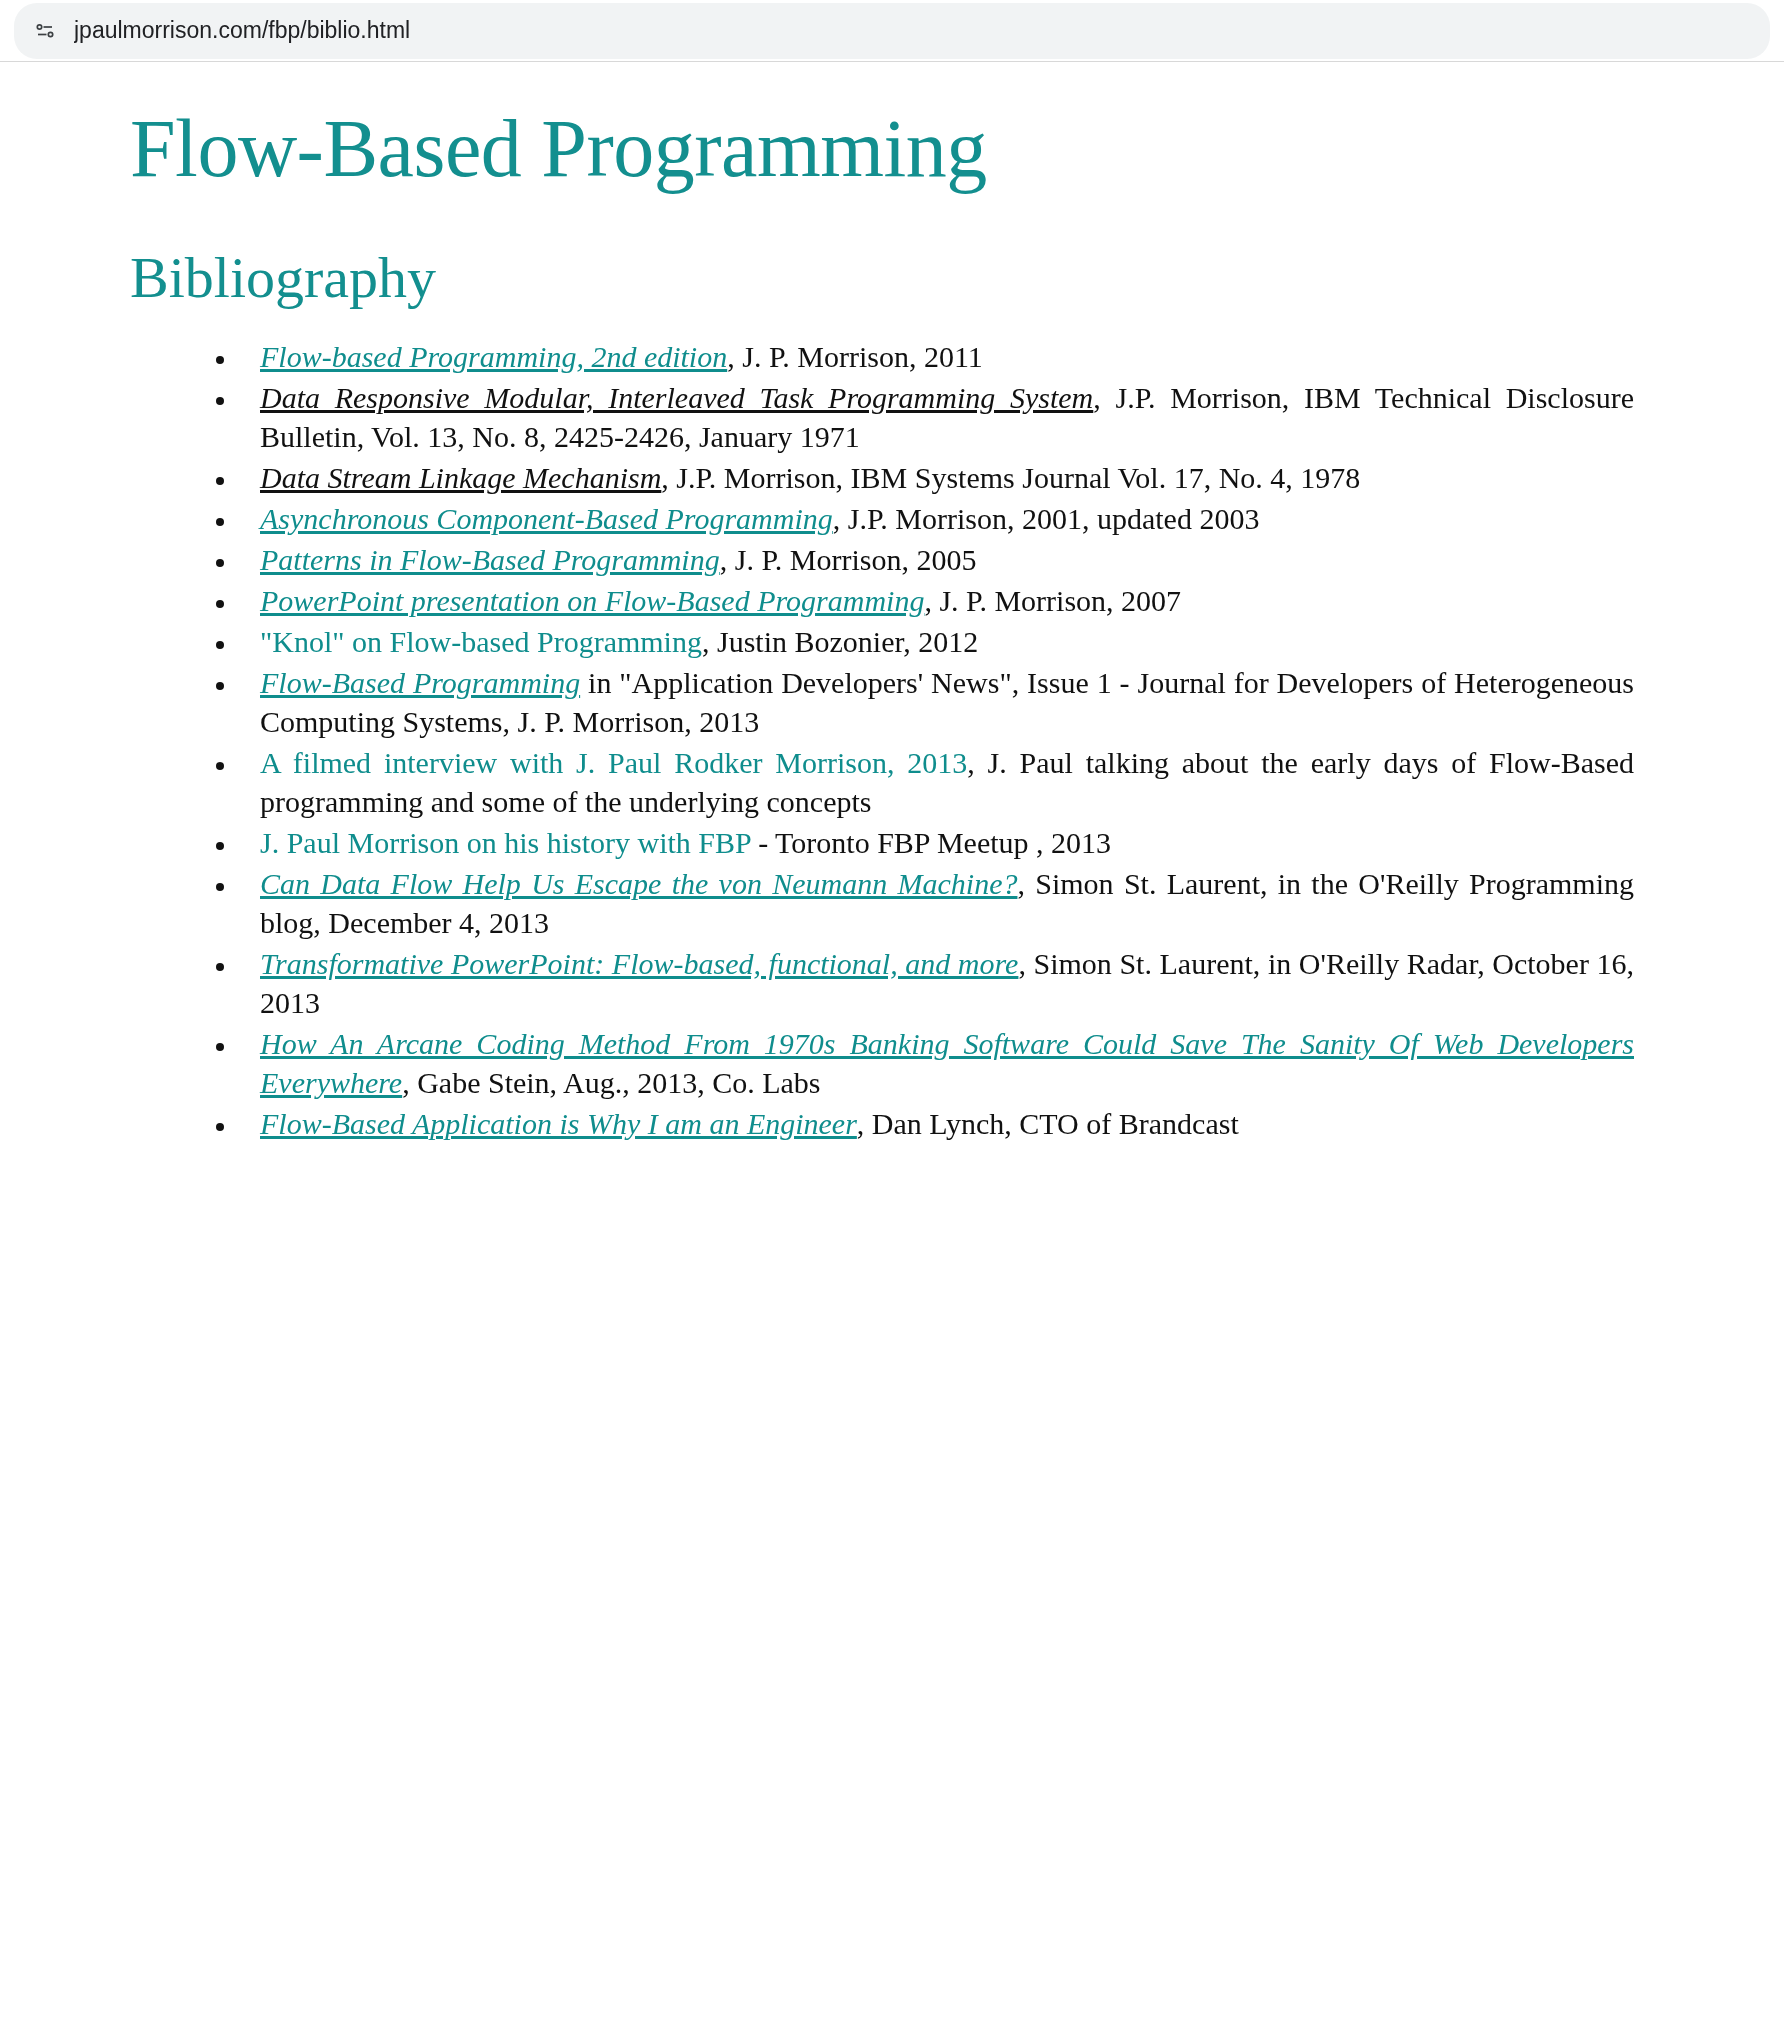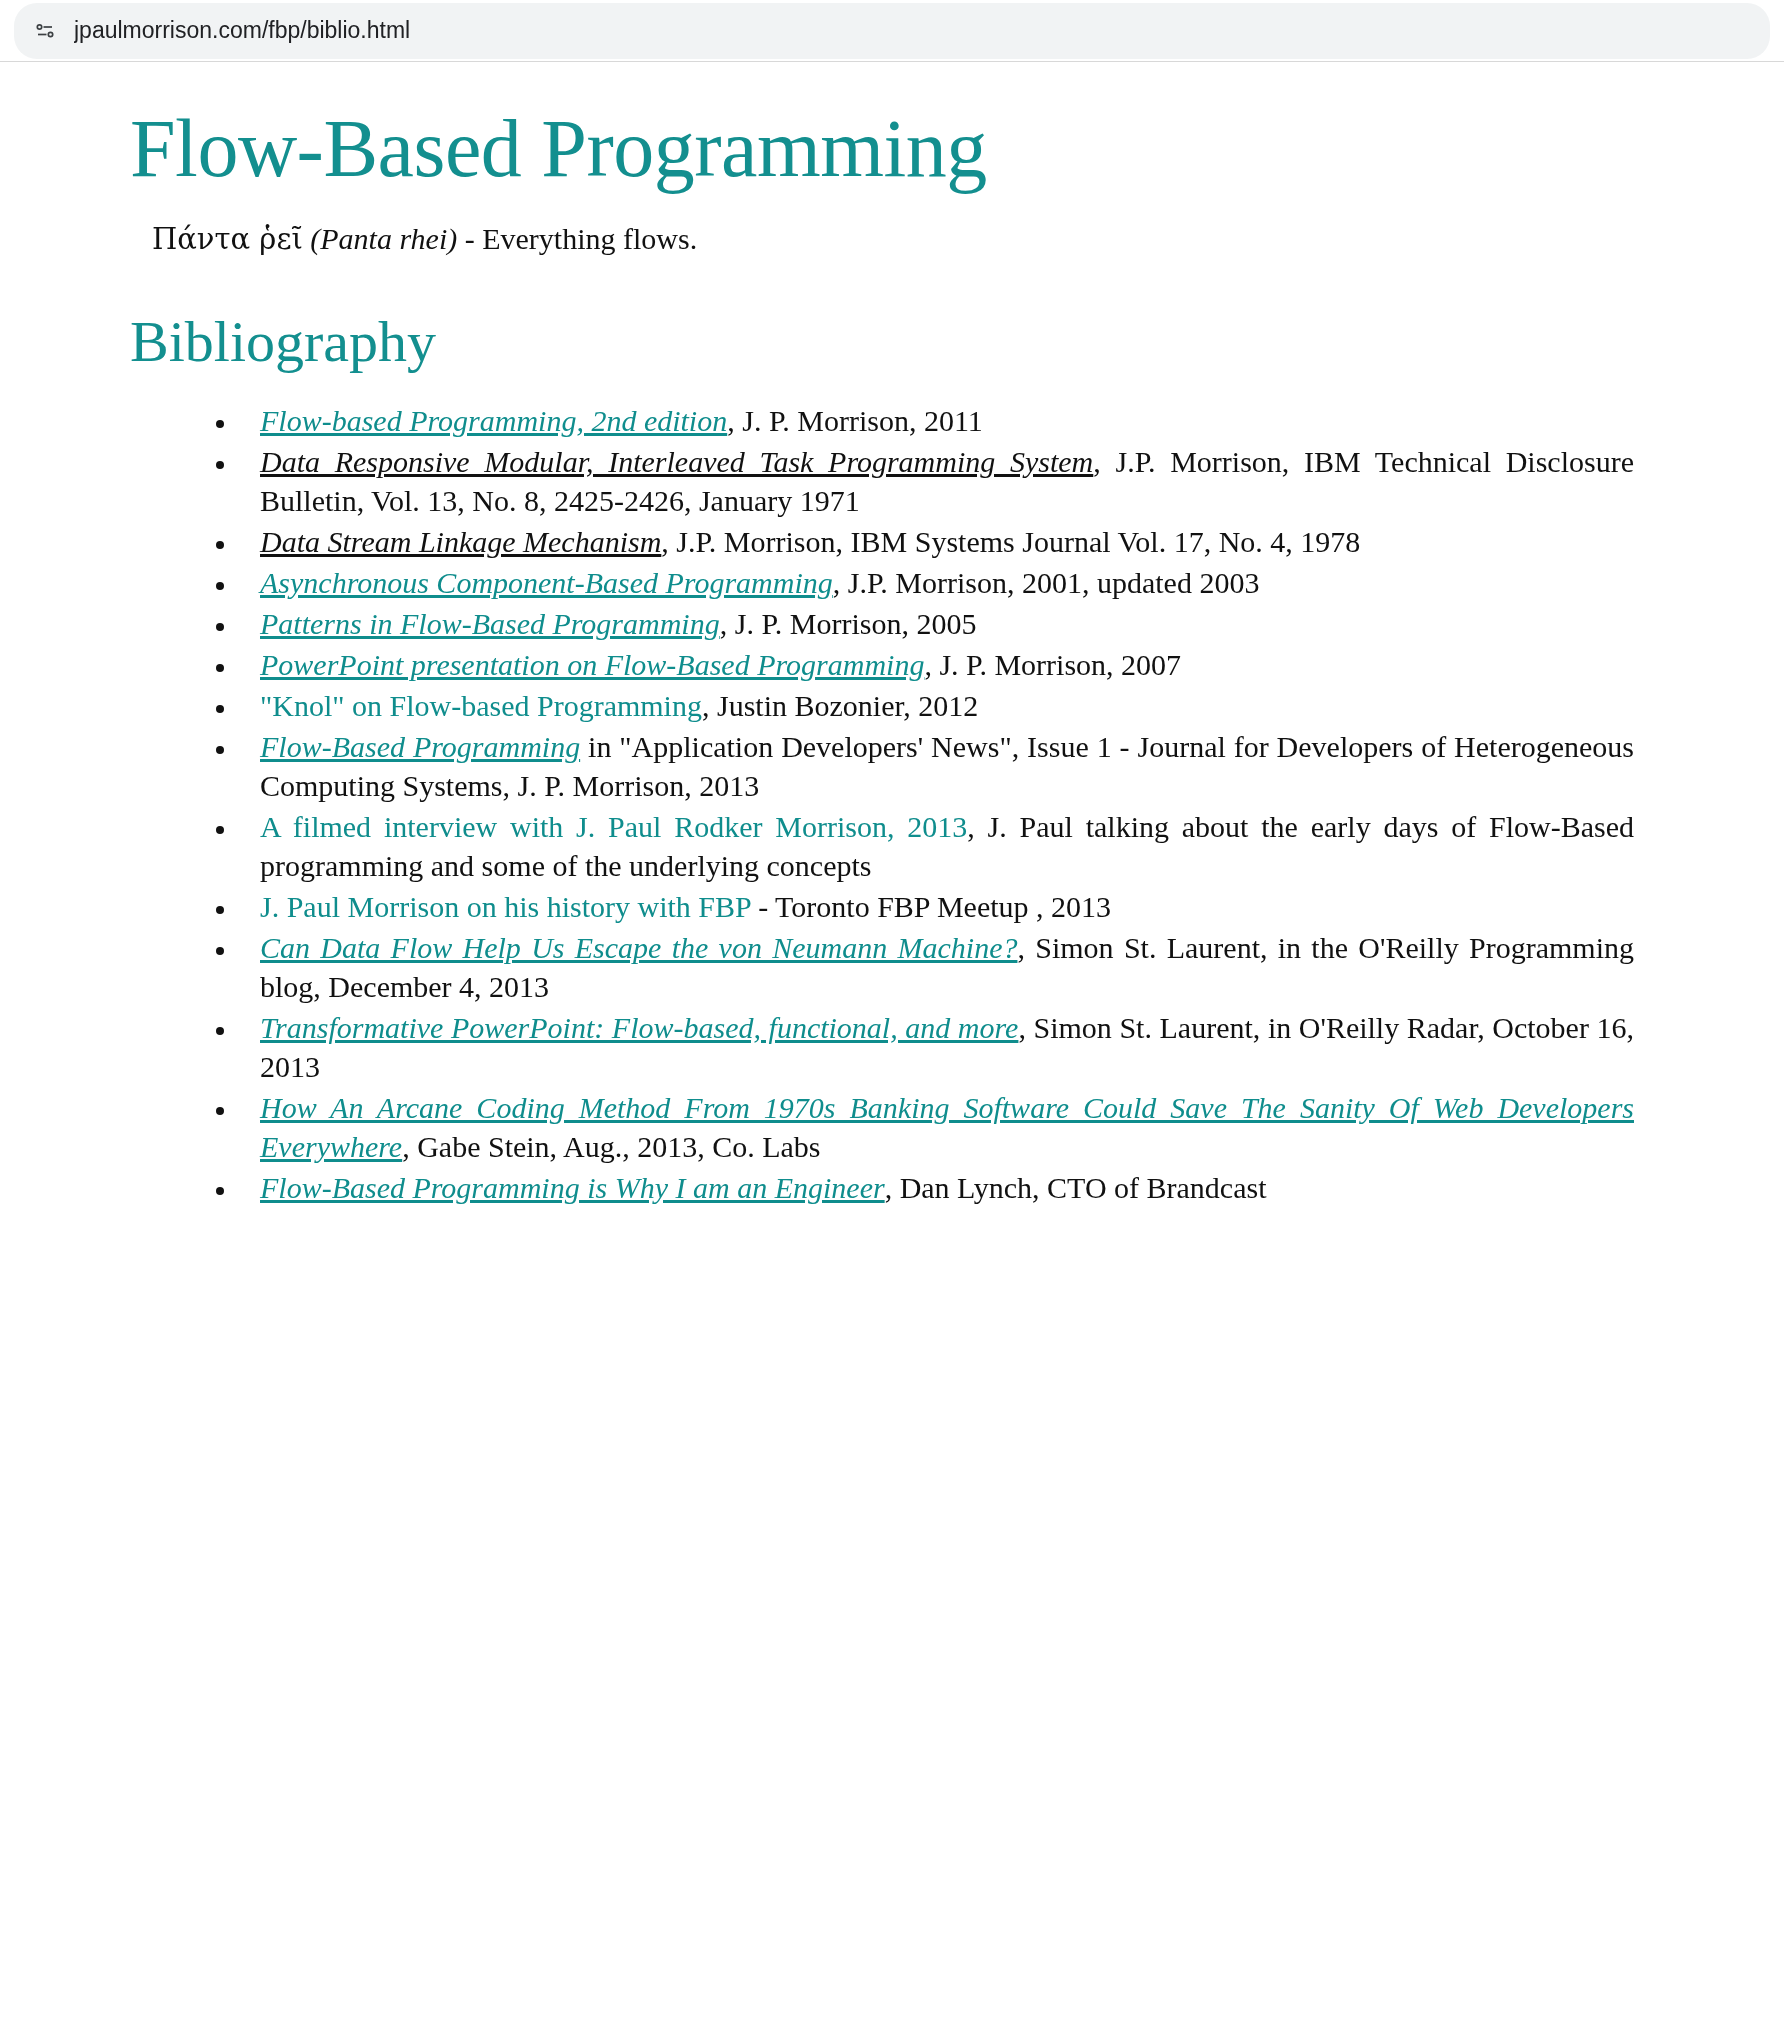--- a/index.html
+++ b/index.html
@@ -125,38 +125,33 @@
         <circle cx="17.5" cy="15.5" r="2.2"></circle>
       </svg>
     </span>
     <span class="omnibox-url">jpaulmorrison.com/fbp/biblio.html</span>
   </div>
 </div>
 
 <div class="page">
   <h1 class="title">Flow-Based Programming</h1>
 
-  <div class="epigraph">
-    <span class="greek">Πάντα ῥεῖ</span>
-    <span class="translit">(Panta rhei)</span>
-    <span>- Everything flows.</span>
-  </div>
 
   <h2 class="section">Bibliography</h2>
 
 
   <ul class="biblio" id="biblio-list">
       <li><a class="link ital">Flow-based Programming, 2nd edition</a><span>, J. P. Morrison, 2011</span></li>
       <li><span class="ital">Data Responsive Modular, Interleaved Task Programming System</span><span>, J.P. Morrison, IBM Technical Disclosure Bulletin, Vol. 13, No. 8, 2425-2426, January 1971</span></li>
       <li><span class="ital">Data Stream Linkage Mechanism</span><span>, J.P. Morrison, IBM Systems Journal Vol. 17, No. 4, 1978</span></li>
       <li><a class="link ital">Asynchronous Component-Based Programming</a><span>, J.P. Morrison, 2001, updated 2003</span></li>
       <li><a class="link underlined ital">Patterns in Flow-Based Programming</a><span>, J. P. Morrison, 2005</span></li>
       <li><a class="link ital">PowerPoint presentation on Flow-Based Programming</a><span>, J. P. Morrison, 2007</span></li>
       <li><a class="link">"Knol" on Flow-based Programming</a><span>, Justin Bozonier, 2012</span></li>
       <li><a class="link ital">Flow-Based Programming</a><span> in "Application Developers' News", Issue 1 - Journal for Developers of Heterogeneous Computing Systems, J. P. Morrison, 2013</span></li>
       <li><a class="link">A filmed interview with J. Paul Rodker Morrison, 2013</a><span>, J. Paul talking about the early days of Flow-Based programming and some of the underlying concepts</span></li>
       <li><a class="link">J. Paul Morrison on his history with FBP</a><span> - Toronto FBP Meetup , 2013</span></li>
       <li><a class="link ital">Can Data Flow Help Us Escape the von Neumann Machine?</a><span>, Simon St. Laurent, in the O'Reilly Programming blog, December 4, 2013</span></li>
       <li><a class="link ital">Transformative PowerPoint: Flow-based, functional, and more</a><span>, Simon St. Laurent, in O'Reilly Radar, October 16, 2013</span></li>
       <li><a class="link ital">How An Arcane Coding Method From 1970s Banking Software Could Save The Sanity Of Web Developers Everywhere</a><span>, Gabe Stein, Aug., 2013, Co. Labs</span></li>
-      <li><a class="link ital">Flow-Based Programming is Why I am an Engineer</a><span>, Dan Lynch, CTO of Brandcast</span></li>
+      <li><a class="link ital">Flow-Based Application is Why I am an Engineer</a><span>, Dan Lynch, CTO of Brandcast</span></li>
     </ul>
 </div>
 
 </body></html>

